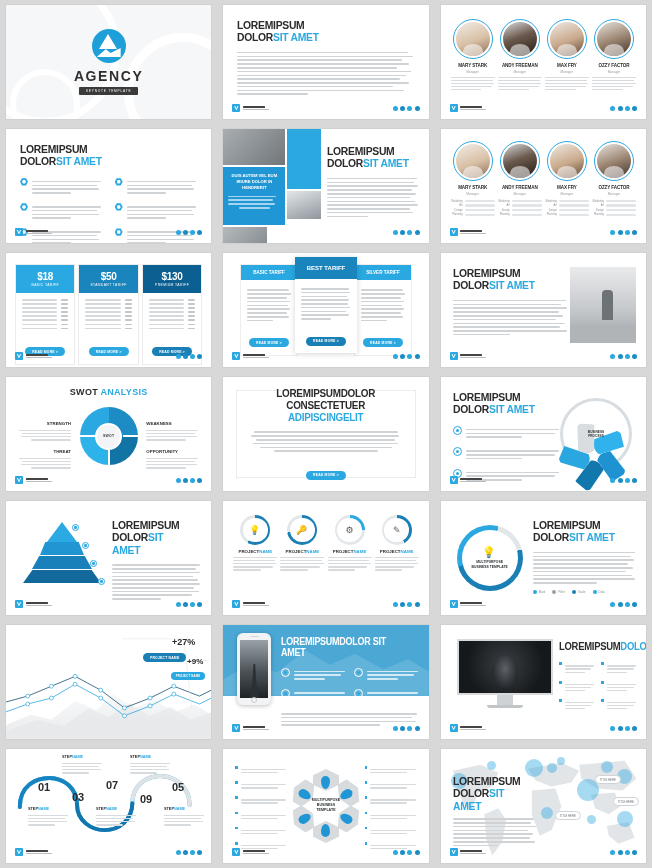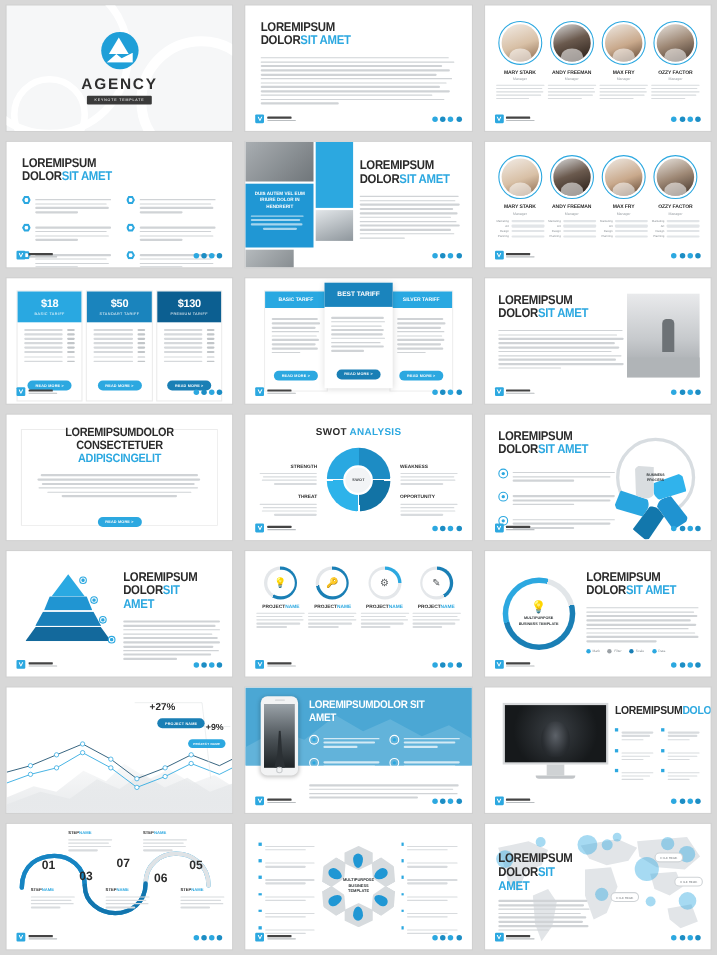--- a/index.html
+++ b/index.html
@@ -324,21 +324,21 @@
 
   
   .mountain {
     position:absolute; left:0; right:0; bottom:0; height:56%;
     background: linear-gradient(180deg, rgba(255,255,255,0) 0%, #e8eaec 100%);
     clip-path: polygon(0 78%, 12% 62%, 22% 70%, 34% 40%, 44% 55%, 52% 30%, 63% 52%, 72% 38%, 82% 58%, 92% 46%, 100% 62%, 100% 100%, 0 100%);
   }
   .mountain.b { background: linear-gradient(180deg, rgba(255,255,255,0) 0%, #d4d8db 100%); opacity:.8;
     clip-path: polygon(0 88%, 15% 70%, 28% 80%, 40% 52%, 50% 66%, 60% 44%, 70% 64%, 80% 50%, 90% 70%, 100% 58%, 100% 100%, 0 100%); }
   .chart-svg { position:absolute; inset:0; }
-  .pct { position:absolute; font-size:9px; font-weight:bold; color:#2b2b2b; }
+  .pct { position:absolute; font-size:9px; font-weight:bold; color:#2b2b2b;margin-left:36px; }
 
   
   .phone-bg { position:absolute; left:0; right:0; top:0; height:62%; background:#4ba7d4; overflow:hidden; }
   .phone-bg::after {
     content:""; position:absolute; left:0;right:0;bottom:0;height:78%;
     background:#62b3da;
     clip-path: polygon(0 70%, 14% 42%, 26% 58%, 40% 18%, 52% 44%, 64% 24%, 78% 52%, 90% 34%, 100% 56%, 100% 100%, 0 100%);
   }
   .phone {
     position:absolute; left:14px; top:8px; width:34px; height:72px;
@@ -1033,94 +1033,94 @@
       <div class="dots">
           <span></span>
           <span></span>
           <span></span>
           <span></span>
         </div>
     </div>
   </div>
 
   <div class="slide">
+    <div class="slide-inner">
+      <div class="swot-title"><span>SWOT </span><span class="accent">ANALYSIS</span></div>
+      <div class="donut">
+          <span class="lbl">SWOT</span>
+        </div>
+      <div class="swot-item tl">
+        <div class="t">STRENGTH</div>
+        <div class="body-lines">
+            <div class="ln sm" style="width:100%"></div>
+            <div class="ln sm" style="width:94%;margin-left:6%"></div>
+            <div class="ln sm" style="width:97%;margin-left:3%"></div>
+            <div class="ln sm" style="width:76%;margin-left:24%"></div>
+          </div>
+      </div>
+      <div class="swot-item bl">
+        <div class="t">THREAT</div>
+        <div class="body-lines">
+            <div class="ln sm" style="width:100%"></div>
+            <div class="ln sm" style="width:94%;margin-left:6%"></div>
+            <div class="ln sm" style="width:97%;margin-left:3%"></div>
+            <div class="ln sm" style="width:76%;margin-left:24%"></div>
+          </div>
+      </div>
+      <div class="swot-item tr">
+        <div class="t">WEAKNESS</div>
+        <div class="body-lines">
+            <div class="ln sm" style="width:100%"></div>
+            <div class="ln sm" style="width:94%"></div>
+            <div class="ln sm" style="width:97%"></div>
+            <div class="ln sm" style="width:76%"></div>
+          </div>
+      </div>
+      <div class="swot-item br">
+        <div class="t">OPPORTUNITY</div>
+        <div class="body-lines">
+            <div class="ln sm" style="width:100%"></div>
+            <div class="ln sm" style="width:94%"></div>
+            <div class="ln sm" style="width:97%"></div>
+            <div class="ln sm" style="width:76%"></div>
+          </div>
+      </div>
+      <div class="footer-logo">
+          <span class="mark"></span>
+          <span class="txt">
+            <i></i>
+            <i class="s"></i>
+          </span>
+        </div>
+      <div class="dots">
+          <span></span>
+          <span></span>
+          <span></span>
+          <span></span>
+        </div>
+    </div>
+  </div>
+
+  <div class="slide">
     <div class="slide-inner" style="padding:14px;">
       <div style="position:absolute;inset:14px;box-shadow:0 0 0 1px #ececec;display:flex;flex-direction:column;align-items:center;justify-content:center;padding:10px 14px;">
         <div class="h-title center" style="font-size:11px;">
           <span>LOREMIPSUMDOLOR</span><br>
           <span>CONSECTETUER </span><span class="accent">ADIPISCINGELIT</span>
         </div>
         <div class="body-lines" style="margin-top:8px;width:100%;">
           <div class="ln" style="width:96%;margin-left:2%"></div>
             <div class="ln" style="width:99%"></div>
             <div class="ln" style="width:93%;margin-left:3%"></div>
             <div class="ln" style="width:97%;margin-left:1%"></div>
             <div class="ln" style="width:88%;margin-left:6%"></div>
             <div class="ln" style="width:70%;margin-left:15%"></div>
         </div>
         <div style="margin-top:8px;"><span class="btn-pill">READ MORE &gt;</span></div>
       </div>
-    </div>
-  </div>
-
-  <div class="slide">
-    <div class="slide-inner">
-      <div class="swot-title"><span>SWOT </span><span class="accent">ANALYSIS</span></div>
-      <div class="donut">
-          <span class="lbl">SWOT</span>
-        </div>
-      <div class="swot-item tl">
-        <div class="t">STRENGTH</div>
-        <div class="body-lines">
-            <div class="ln sm" style="width:100%"></div>
-            <div class="ln sm" style="width:94%;margin-left:6%"></div>
-            <div class="ln sm" style="width:97%;margin-left:3%"></div>
-            <div class="ln sm" style="width:76%;margin-left:24%"></div>
-          </div>
-      </div>
-      <div class="swot-item bl">
-        <div class="t">THREAT</div>
-        <div class="body-lines">
-            <div class="ln sm" style="width:100%"></div>
-            <div class="ln sm" style="width:94%;margin-left:6%"></div>
-            <div class="ln sm" style="width:97%;margin-left:3%"></div>
-            <div class="ln sm" style="width:76%;margin-left:24%"></div>
-          </div>
-      </div>
-      <div class="swot-item tr">
-        <div class="t">WEAKNESS</div>
-        <div class="body-lines">
-            <div class="ln sm" style="width:100%"></div>
-            <div class="ln sm" style="width:94%"></div>
-            <div class="ln sm" style="width:97%"></div>
-            <div class="ln sm" style="width:76%"></div>
-          </div>
-      </div>
-      <div class="swot-item br">
-        <div class="t">OPPORTUNITY</div>
-        <div class="body-lines">
-            <div class="ln sm" style="width:100%"></div>
-            <div class="ln sm" style="width:94%"></div>
-            <div class="ln sm" style="width:97%"></div>
-            <div class="ln sm" style="width:76%"></div>
-          </div>
-      </div>
-      <div class="footer-logo">
-          <span class="mark"></span>
-          <span class="txt">
-            <i></i>
-            <i class="s"></i>
-          </span>
-        </div>
-      <div class="dots">
-          <span></span>
-          <span></span>
-          <span></span>
-          <span></span>
-        </div>
     </div>
   </div>
 
   <div class="slide">
     <div class="slide-inner">
       <div class="pad" style="left:12px;right:86px;top:14px;">
         <div class="h-title">
           <span>LOREMIPSUM</span><br>
           <span>DOLOR</span><span class="accent">SIT AMET</span>
         </div>
@@ -1551,21 +1551,21 @@
     <div class="slide-inner">
       <svg class="wave-svg" viewBox="0 0 208 118" preserveAspectRatio="none">
         <path d="M14,60 C14,38 30,30 44,30 C58,30 72,40 72,58 C72,74 86,84 100,84 C114,84 128,74 128,56 C128,38 142,28 156,28 C170,28 186,38 186,58" fill="none" stroke="#2ca8e0" stroke-width="4" stroke-linecap="round"></path>
         <path d="M128,56 C128,38 142,28 156,28 C170,28 186,38 186,58" fill="none" stroke="#dfe3e6" stroke-width="4" stroke-linecap="round"></path>
         <path d="M14,60 C14,38 30,30 44,30 C58,30 72,40 72,58" fill="none" stroke="#1784c2" stroke-width="4" stroke-linecap="round"></path>
         <path d="M72,58 C72,74 86,84 100,84 C114,84 128,74 128,56" fill="none" stroke="#1275ae" stroke-width="4" stroke-linecap="round"></path>
       </svg>
       <div class="stepnum" style="left:32px;top:32px;">01</div>
       <div class="stepnum" style="left:66px;top:42px;">03</div>
       <div class="stepnum" style="left:100px;top:30px;">07</div>
-      <div class="stepnum" style="left:134px;top:44px;">06</div>
+      <div class="stepnum" style="left:134px;top:44px;">09</div>
       <div class="stepnum" style="left:166px;top:32px;">05</div>
 
       <div class="stepbox" style="left:22px;top:58px;">
         <div class="t"><span>STEP</span><span class="accent">NAME</span></div>
         <div class="body-lines">
             <div class="ln sm" style="width:100%"></div>
             <div class="ln sm" style="width:93%"></div>
             <div class="ln sm" style="width:97%"></div>
             <div class="ln sm" style="width:68%"></div>
           </div>

